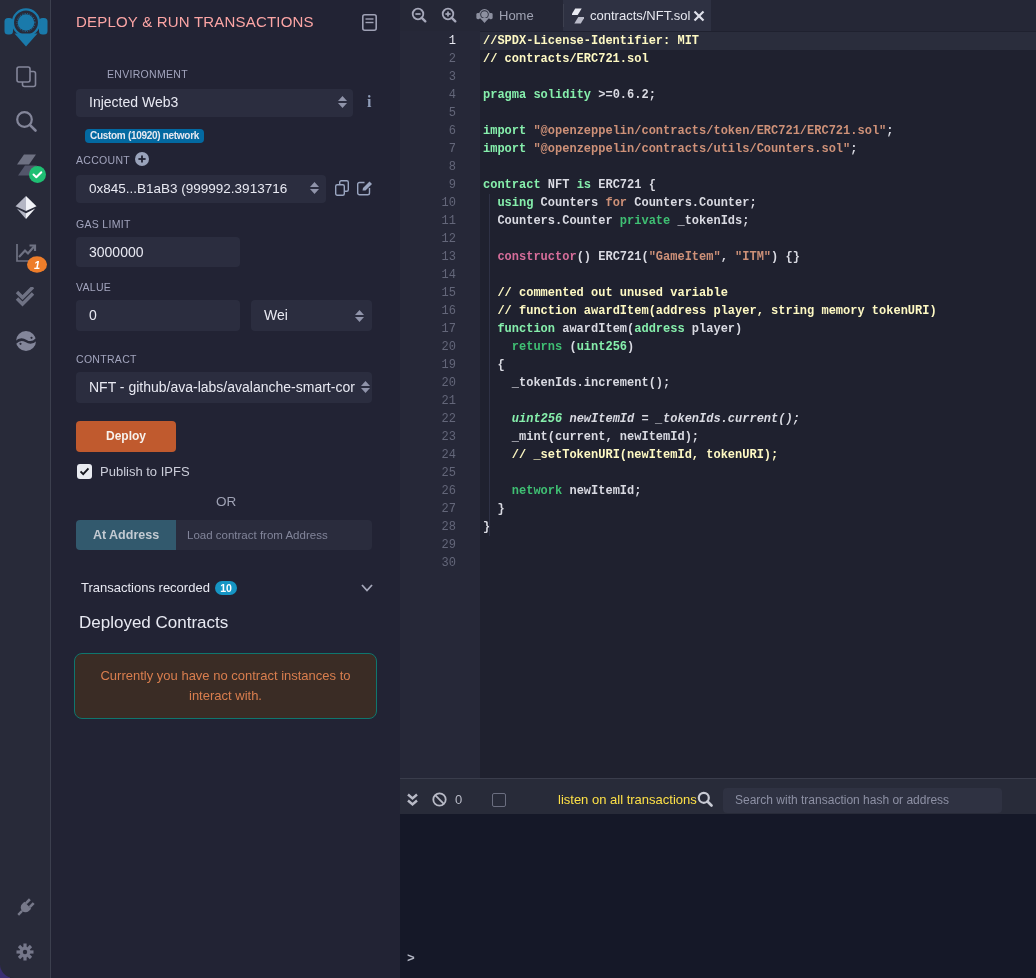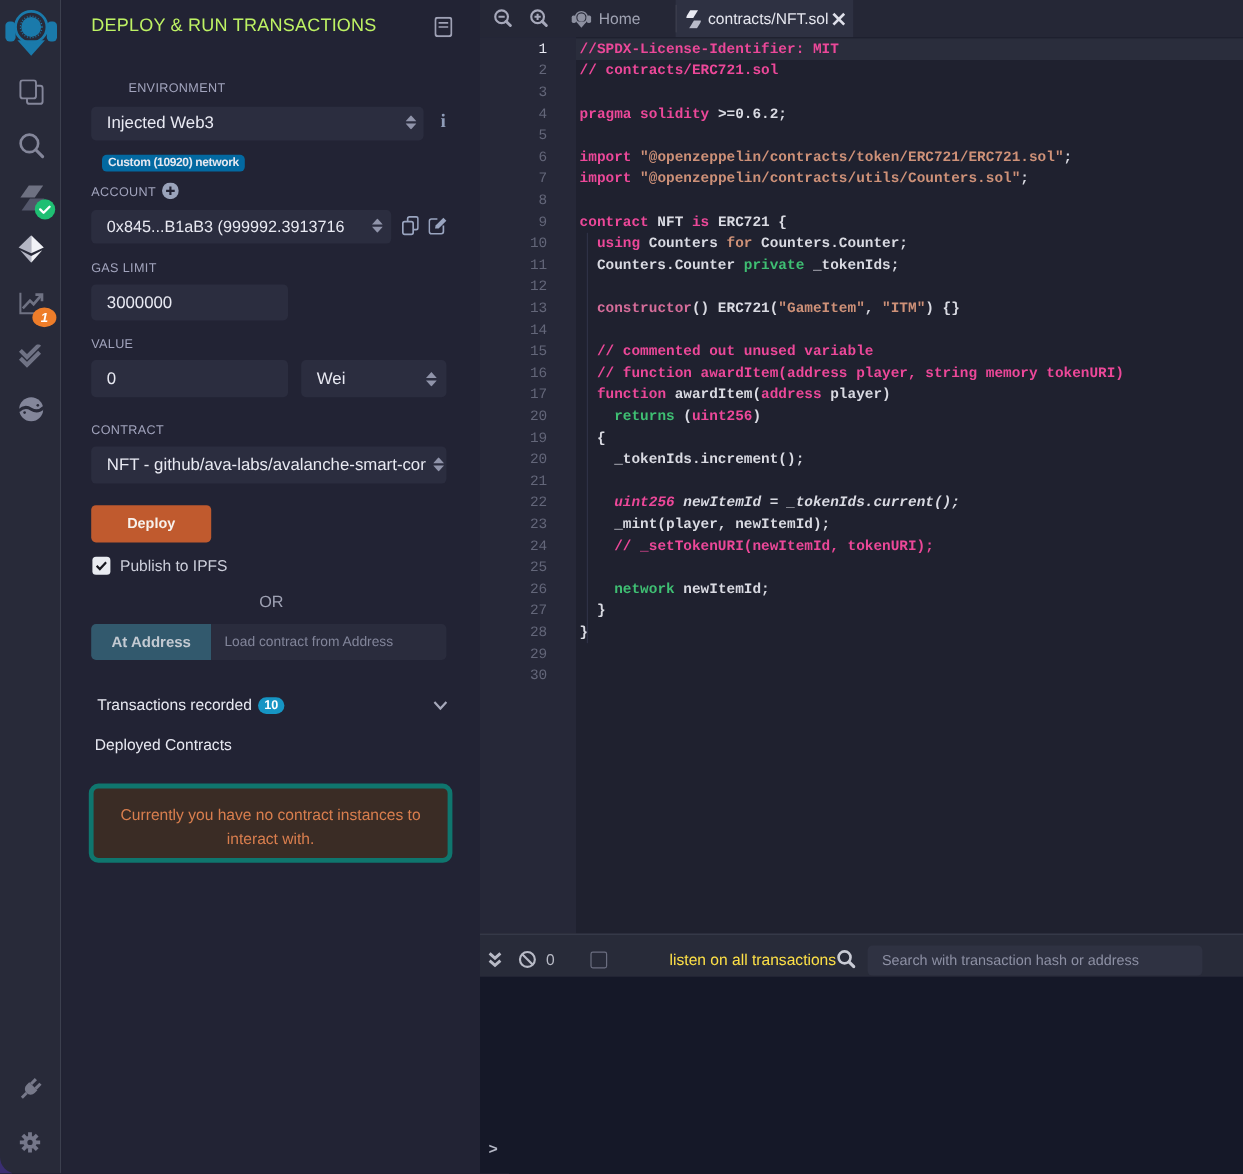--- a/index.html
+++ b/index.html
@@ -23,22 +23,22 @@
   
   #tabbar { left:400px; top:0; width:636px; height:31px; background:#252736; }
   #activetab { left:563px; top:0; width:148px; height:31px; background:#2e3142; }
   #gutter { left:400px; top:31px; width:80px; height:747px; background:#262838; }
   #codearea { left:480px; top:31px; width:556px; height:747px; background:#1f212f; }
   #linehl { left:480px; top:32px; width:556px; height:18px; background:#2a2d3c; }
   .ln { height:18px; font:12px/18px "Liberation Mono", monospace; color:#636679;
     text-align:right; }
   .cl { height:18px; font:bold 12px/18px "Liberation Mono", monospace; color:#d9dae2;
     white-space:pre; }
-  .cm { color:#ec4899; font-weight:bold; }
-  .kw { color:#ec4899; }
+  .cm { color:#fef9c3; font-weight:bold; }
+  .kw { color:#86efac; }
   .gr { color:#3fbf73; }
   .pk { color:#d66d9a; }
   .st { color:#ce9178; }
   .or { color:#ce9178; }
 
   
   #termbar { left:400px; top:778px; width:636px; height:36px; background:#282b39;
     border-top:1px solid #3a3d4c; }
   #termbody { left:400px; top:814px; width:636px; height:164px; background:#151828; }
 </style>
@@ -105,21 +105,21 @@
       <div class="cl" style="padding-left: 3px;">  <span class="pk">constructor</span>() ERC721(<span class="st">"GameItem"</span>, <span class="st">"ITM"</span>) {} </div>
       <div class="cl" style="padding-left: 3px;"> </div>
       <div class="cl" style="padding-left: 3px;">  <span class="cm">// commented out unused variable</span> </div>
       <div class="cl" style="padding-left: 3px;">  <span class="cm">// function awardItem(address player, string memory tokenURI)</span> </div>
       <div class="cl" style="padding-left: 3px;">  <span class="kw">function</span> awardItem(<span class="kw">address</span> player) </div>
       <div class="cl" style="padding-left: 3px;">    <span class="gr">returns</span> (<span class="kw">uint256</span>) </div>
       <div class="cl" style="padding-left: 3px;">  { </div>
       <div class="cl" style="padding-left: 3px;">    _tokenIds.increment(); </div>
       <div class="cl" style="padding-left: 3px;"> </div>
       <div class="cl" style="padding-left: 3px; font-style: italic;">    <span class="kw">uint256</span> newItemId = _tokenIds.current(); </div>
-      <div class="cl" style="padding-left: 3px;">    _mint(player, newItemId); </div>
+      <div class="cl" style="padding-left: 3px;">    _mint(current, newItemId); </div>
       <div class="cl" style="padding-left: 3px;">    <span class="cm">// _setTokenURI(newItemId, tokenURI);</span> </div>
       <div class="cl" style="padding-left: 3px;"> </div>
       <div class="cl" style="padding-left: 3px;">    <span class="gr">network</span> newItemId; </div>
       <div class="cl" style="padding-left: 3px;">  } </div>
       <div class="cl" style="padding-left: 3px;">} </div>
       <div class="cl" style="padding-left: 3px;"> </div>
     </div>
 
   <svg class="abs" style="left:3px; top:3px;" width="46" height="45" viewBox="0 0 46 45">
     <rect x="1.5" y="15" width="8.5" height="16.5" rx="3.5" fill="#1a7aab"></rect>
@@ -184,21 +184,21 @@
           <line x1="14" y1="9" x2="17.5" y2="9"></line>
         <line x1="3" y1="3" x2="5.5" y2="5.5"></line>
           <line x1="12.5" y1="12.5" x2="15" y2="15"></line>
         <line x1="15" y1="3" x2="12.5" y2="5.5"></line>
           <line x1="5.5" y1="12.5" x2="3" y2="15"></line>
       </g>
       <circle cx="9" cy="9" r="2.2" fill="#282a39"></circle>
     </g>
   </svg>
 
-  <div class="abs" style="left:76px; top:13px; font-size:15px; color:#bef264; letter-spacing:.2px;">DEPLOY &amp; RUN TRANSACTIONS</div>
+  <div class="abs" style="left:76px; top:13px; font-size:15px; color:#fca5a5; letter-spacing:.2px;">DEPLOY &amp; RUN TRANSACTIONS</div>
   <svg class="abs" style="left:362px; top:14px;" width="15" height="17" viewBox="0 0 15 17">
     <rect x="0.8" y="0.8" width="13.4" height="15.4" rx="2" fill="none" stroke="#9fa1b5" stroke-width="1.6"></rect>
     <line x1="3.5" y1="5" x2="11.5" y2="5" stroke="#9fa1b5" stroke-width="1.4"></line>
     <line x1="3.5" y1="8.5" x2="11.5" y2="8.5" stroke="#9fa1b5" stroke-width="1.4"></line>
   </svg>
 
   <div class="lbl" style="left:76px; top:68px;margin-left:31px;">ENVIRONMENT</div>
   <div class="inp" style="left:76px; top:89px; width:277px; height:28px;">Injected Web3</div>
   <svg class="abs selarrows" style="left:338px; top:96px;" viewBox="0 0 9 12">
       <polygon points="4.5,0 9,5 0,5" fill="#9094aa"></polygon>
@@ -257,23 +257,23 @@
 
   <div class="abs" style="left:76px; top:520px; width:100px; height:30px; background:#32596d; border-radius:4px 0 0 4px; color:#c3cad2; font-size:12.5px; font-weight:bold; text-align:center; line-height:30px;">At Address</div>
   <div class="abs" style="left:176px; top:520px; width:196px; height:30px; background:#2a2c3d; border-radius:0 4px 4px 0; color:#82859a; font-size:11.5px; line-height:30px; padding-left:11px;">Load contract from Address</div>
 
   <div class="abs" style="left:81px; top:580px; font-size:13px; color:#e8e9f2;">Transactions recorded</div>
   <div class="abs" style="left:215px; top:581px; width:22px; height:14px; background:#1695c4; border-radius:8px; color:#fff; font-size:10.5px; font-weight:bold; text-align:center; line-height:14px;">10</div>
   <svg class="abs" style="left:361px; top:584px;" width="12" height="8" viewBox="0 0 12 8">
       <polyline points="1,1 6,6.5 11,1" fill="none" stroke="#a6a8ba" stroke-width="1.8"></polyline>
     </svg>
 
-  <div class="abs" style="left:79px; top:613px; font-size:13px; color:#e8e9f2;">Deployed Contracts</div>
-
-  <div class="abs" style="left:74px; top:653px; width:303px; height:66px; background:#3a2c25; border:4px solid #0f766e; border-radius:8px; color:#d97e4e; font-size:13px; text-align:center; line-height:20px; padding-top:12px;">Currently you have no contract instances to<br>interact with.</div>
+  <div class="abs" style="left:79px; top:613px; font-size:17px; color:#e8e9f2;">Deployed Contracts</div>
+
+  <div class="abs" style="left:74px; top:653px; width:303px; height:66px; background:#3a2c25; border:1px solid #0f766e; border-radius:8px; color:#d97e4e; font-size:13px; text-align:center; line-height:20px; padding-top:12px;">Currently you have no contract instances to<br>interact with.</div>
 
   <svg class="abs" style="left:411px; top:7px;" width="16" height="16" viewBox="0 0 16 16">
     <circle cx="7" cy="7" r="5.3" fill="none" stroke="#a6a8ba" stroke-width="1.8"></circle>
     <line x1="10.8" y1="10.8" x2="14.3" y2="14.3" stroke="#a6a8ba" stroke-width="2.4" stroke-linecap="round"></line>
     <line x1="4.4" y1="7" x2="9.6" y2="7" stroke="#a6a8ba" stroke-width="1.7"></line>
   </svg>
   <svg class="abs" style="left:441px; top:7px;" width="16" height="16" viewBox="0 0 16 16">
     <circle cx="7" cy="7" r="5.3" fill="none" stroke="#a6a8ba" stroke-width="1.8"></circle>
     <line x1="10.8" y1="10.8" x2="14.3" y2="14.3" stroke="#a6a8ba" stroke-width="2.4" stroke-linecap="round"></line>
     <line x1="4.4" y1="7" x2="9.6" y2="7" stroke="#a6a8ba" stroke-width="1.7"></line>

